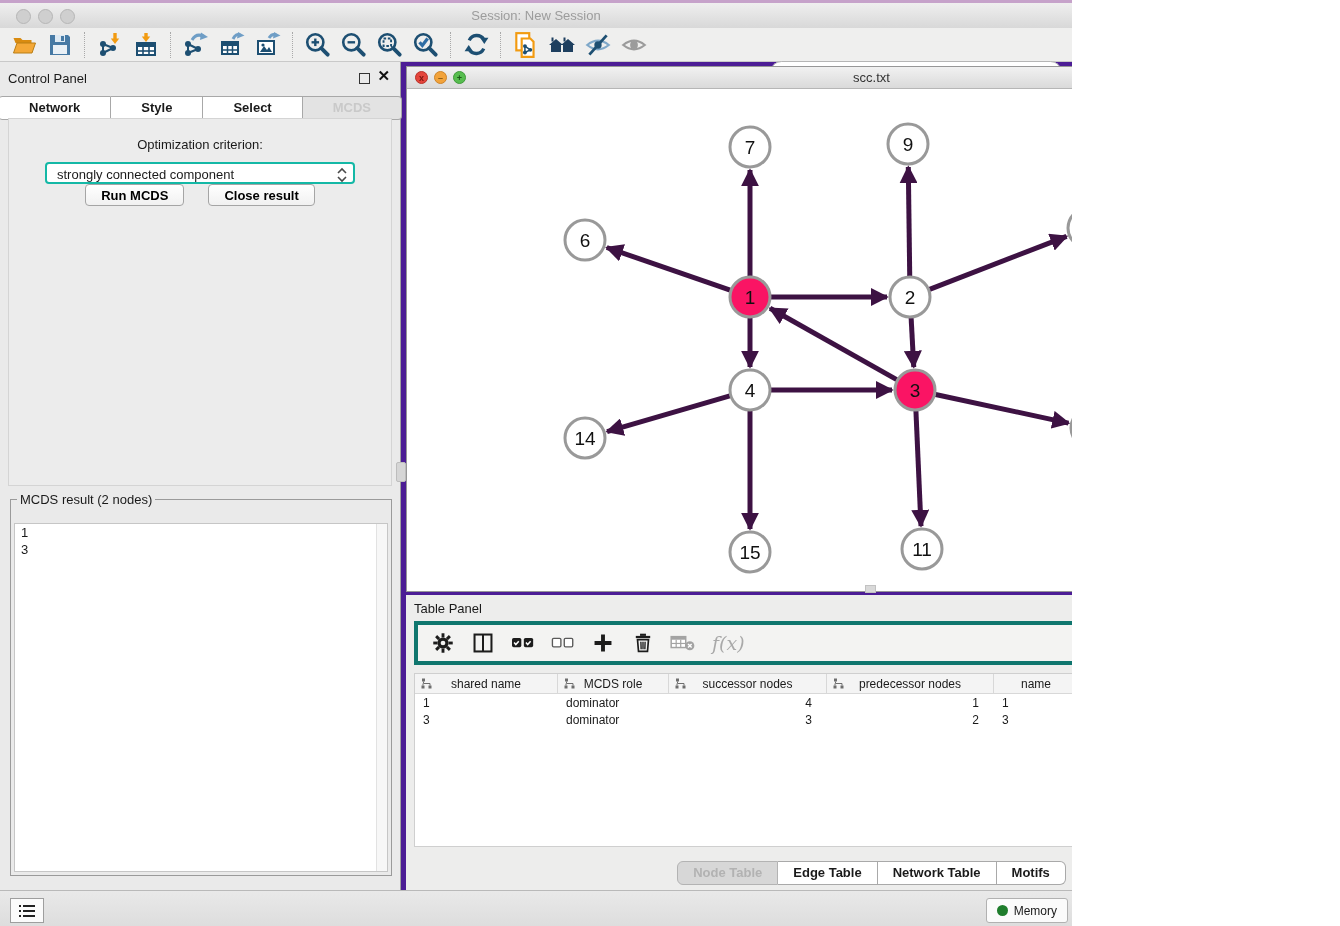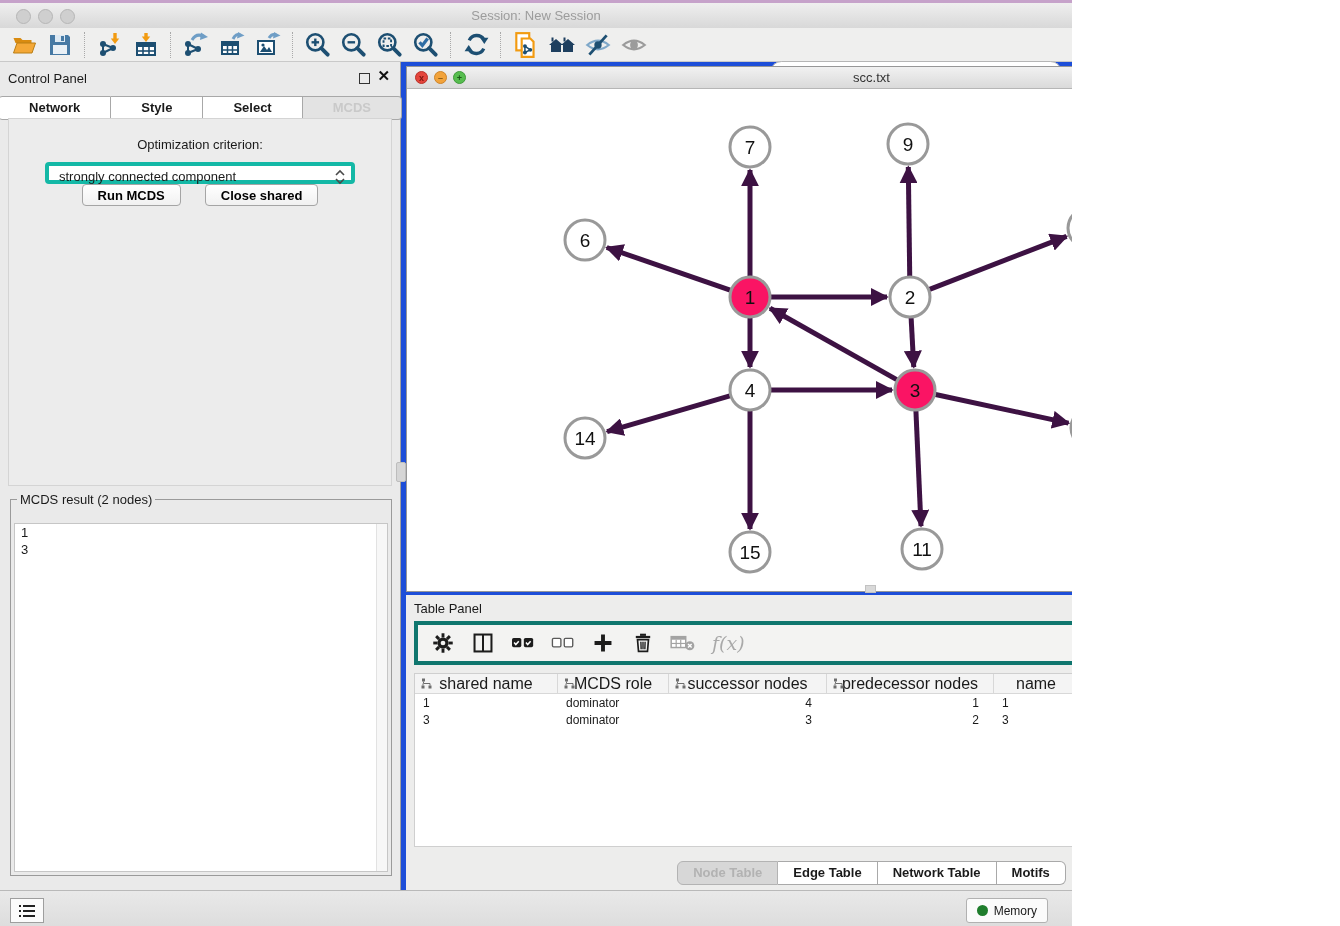--- a/index.html
+++ b/index.html
@@ -1,16 +1,16 @@
 <!DOCTYPE html>
 <html><head>
 <meta charset="utf-8">
 <style>
   html,body{margin:0;padding:0;}
-  #app{position:relative;width:1072px;height:926px;background:#1d4ed8;
+  #app{position:relative;width:1072px;height:926px;background:#4c1d95;
        font-family:"Liberation Sans",sans-serif;font-size:13px;color:#1a1a1a;overflow:hidden;}
   
   .top-strip{position:absolute;left:0;top:0;width:100%;height:3px;background:#c6a2ca;}
   .titlebar{position:absolute;left:0;top:3px;width:100%;height:25px;
             background:linear-gradient(#efefef,#d8d8d8);border-bottom:1px solid #ababab;}
   .tl-dot{position:absolute;top:6px;width:13px;height:13px;border-radius:50%;
           background:#cfcfcf;border:1px solid #b6b6b6;}
   .tb-title{position:absolute;left:0;right:0;top:5px;text-align:center;color:#9c9c9c;}
   
   .toolbar{position:absolute;left:0;top:28px;width:100%;height:34px;background:#efefee;
@@ -28,21 +28,21 @@
   .close-btn{position:absolute;top:5px;font-size:15px;font-weight:bold;color:#111;line-height:18px;}
   .cp-tabs{position:absolute;left:0;top:34px;width:100%;display:flex;justify-content:center;}
   .seg-tab{height:22px;line-height:22px;padding:0 30px;background:#fff;border:1px solid #a8a8a8;
            border-left-width:0;font-size:13px;font-weight:bold;cursor:default;}
   .seg-tab:first-child{border-left-width:1px;border-radius:4px 0 0 4px;}
   .seg-tab:last-child{border-radius:0 4px 4px 0;}
   .seg-tab.sel-disabled{background:#e3e3e3;color:#c9c9c9;}
   .cp-content{position:absolute;left:8px;right:8px;top:56px;height:368px;background:#ececec;
               border:1px solid #d4d4d4;box-sizing:border-box;text-align:center;}
   .opt-label{margin-top:18px;}
-  .dropdown{position:relative;width:310px;height:22px;margin:10px auto 0;background:#fff;border:4px solid #14b8a6;
+  .dropdown{position:relative;width:310px;height:22px;margin:10px auto 0;background:#fff;border:2px solid #14b8a6;
             border-radius:4px;text-align:left;line-height:22px;padding-left:10px;box-sizing:border-box;}
   .dd-stepper{position:absolute;right:4px;top:3px;}
   .btn-row{display:flex;justify-content:center;gap:24px;}
   .pbtn{height:22px;padding:0 15px;background:linear-gradient(#ffffff,#f1f1f1);border:1px solid #a5a5a5;
         border-radius:4px;font:bold 13px "Liberation Sans",sans-serif;}
   fieldset.result{position:absolute;left:10px;right:8px;top:430px;bottom:14px;margin:0;padding:2px;
                   border:1px solid #9a9a9a;}
   fieldset.result legend{font-size:13px;padding:0 3px;margin-left:4px;margin-top:40px;}
   .result-area{position:absolute;left:3px;right:3px;top:16px;bottom:3px;background:#fff;border:1px solid #c6c6c6;}
   .result-line{padding:0 6px;line-height:17px;}
@@ -62,37 +62,37 @@
   
   .table-panel{position:absolute;left:406px;top:595px;width:931px;height:295px;background:#ededec;box-sizing:border-box;}
   .tp-toolbar{position:absolute;left:8px;right:4px;top:26px;height:44px;background:#f3f3f2;
               border:4px solid #0f766e;display:flex;align-items:center;padding-left:12px;box-sizing:border-box;gap:14px;}
   .tp-icon{width:26px;height:26px;display:flex;align-items:center;justify-content:center;}
   .fx{font:italic 19px "DejaVu Serif",serif;color:#a9a9a9;margin-left:2px;}
   .ntable{position:absolute;left:8px;right:4px;top:78px;height:174px;background:#fff;
           border:1px solid #cfcfcf;box-sizing:border-box;overflow:hidden;}
   .thead{display:flex;background:#f4f4f4;border-bottom:1px solid #d8d8d8;height:19px;}
   .th{position:relative;border-right:1px solid #d8d8d8;display:flex;align-items:center;justify-content:center;
-      font-size:16px;box-sizing:border-box;}
+      font-size:12px;box-sizing:border-box;}
   .th .tree-ic{position:absolute;left:6px;top:4px;}
   .trow{display:flex;height:17px;font-size:12px;align-items:center;}
   .td{box-sizing:border-box;padding:0 8px;overflow:hidden;white-space:nowrap;}
   .td.right{text-align:right;padding-right:15px;}
   .tp-tabs{position:absolute;left:0;right:0;bottom:5px;display:flex;justify-content:center;}
   .tp-tab{height:22px;line-height:22px;padding:0 15px;background:#fff;border:1px solid #a9a9a9;border-left-width:0;
           font-size:13px;font-weight:bold;}
   .tp-tab:first-child{border-left-width:1px;border-radius:6px 0 0 6px;}
   .tp-tab:last-child{border-radius:0 6px 6px 0;}
   .tp-tab.sel{background:#d7d7d7;color:#b2b2b2;border-color:#b3b3b3;}
   
   .statusbar{position:absolute;left:0;top:890px;width:100%;height:36px;
              background:linear-gradient(#e9e9e9,#dddddd);border-top:1px solid #b9b9b9;box-sizing:border-box;}
   .sb-list{position:absolute;left:10px;top:7px;width:32px;height:23px;background:#fbfbfb;border:1px solid #9e9e9e;
            display:flex;align-items:center;justify-content:center;}
-  .sb-mem{position:absolute;right:24px;top:7px;height:23px;background:#fbfbfb;border:1px solid #b1b1b1;border-radius:3px;
+  .sb-mem{position:absolute;right:4px;top:7px;height:23px;background:#fbfbfb;border:1px solid #b1b1b1;border-radius:3px;
           display:flex;align-items:center;gap:6px;padding:0 10px;font-size:12px;}
   .mem-dot{width:11px;height:11px;border-radius:50%;background:#1f7d2c;}
 </style>
 </head>
 <body>
 
 <div id="app">
   <div class="top-strip"></div>
 
   <div class="titlebar">
@@ -275,21 +275,21 @@
     <div class="cp-content">
       <div class="opt-label">Optimization criterion:</div>
       <div class="dropdown">
         <span>strongly connected component</span>
         <svg class="dd-stepper" width="14" height="16" viewBox="0 0 14 16">
             <path d="M3 6l4-4 4 4M3 10l4 4 4-4" fill="none" stroke="#4a4a4a" stroke-width="1.6"></path>
           </svg>
       </div>
       <div class="btn-row">
         <button class="pbtn">Run MCDS</button>
-        <button class="pbtn">Close shared</button>
+        <button class="pbtn">Close result</button>
       </div>
     </div>
     <fieldset class="result">
       <legend>MCDS result (2 nodes)</legend>
       <div class="result-area" id="result-area">
         <div class="result-scroll"></div>
       <div class="result-line">1</div>
           <div class="result-line">3</div>
         </div>
     </fieldset>

